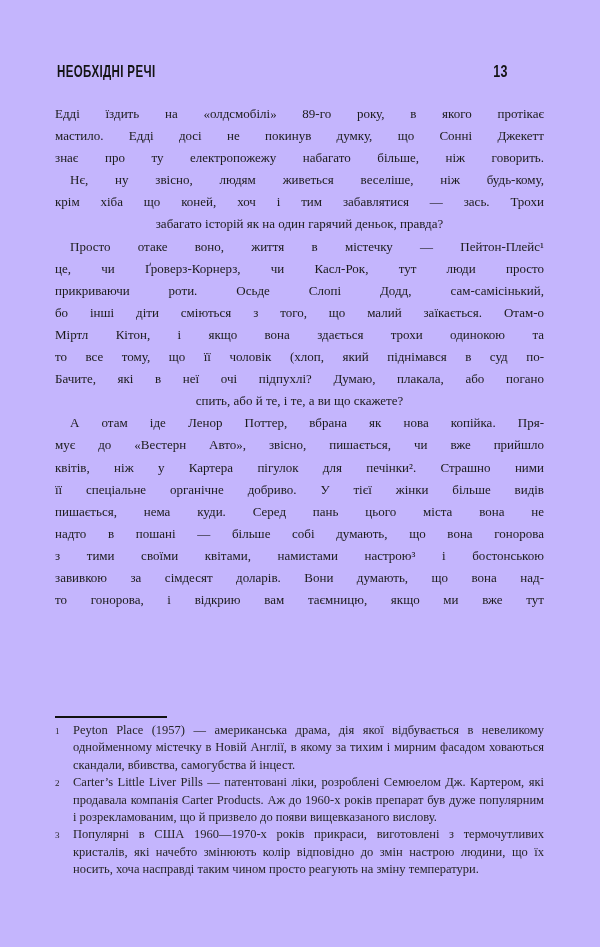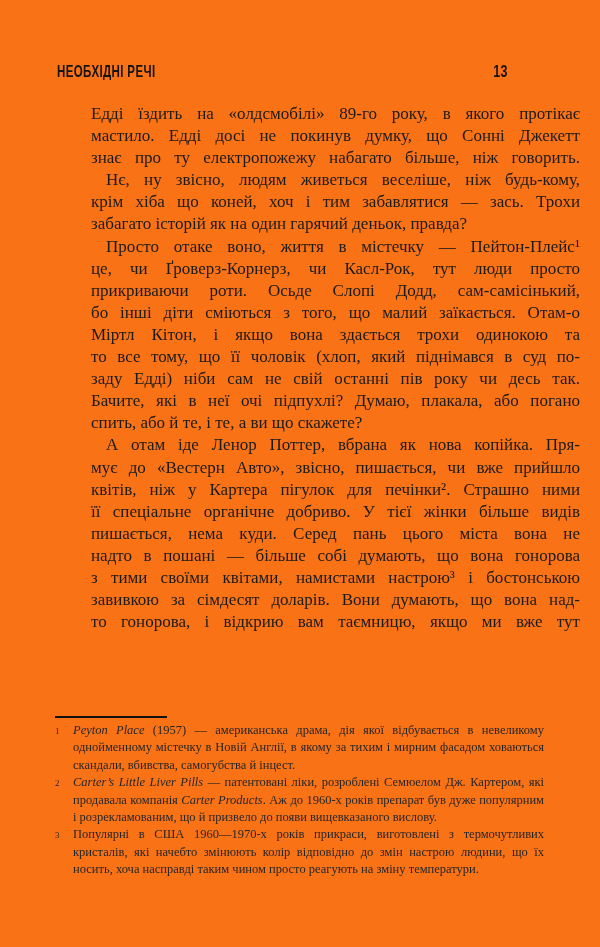--- a/index.html
+++ b/index.html
@@ -1,19 +1,19 @@
 <!DOCTYPE html>
 <html lang="uk"><head>
 <meta charset="utf-8">
 <style>
   html,body { margin:0; padding:0; }
   .page {
     position:relative;
     width:600px; height:947px;
-    background:#f97316;
+    background:#c4b5fd;
     color:#1c1c1c;
     font-family:"Liberation Serif","DejaVu Serif",serif;
     overflow:hidden;
   }
   
   .hdr-title {
     position:absolute; left:57px; top:63px;
     font-family:"Liberation Sans","DejaVu Sans",sans-serif;
     font-weight:700; font-size:16px; letter-spacing:0.5px;
     color:#141414; white-space:nowrap;
@@ -22,43 +22,43 @@
   .hdr-num {
     position:absolute; right:92px; top:63px;
     font-family:"Liberation Sans","DejaVu Sans",sans-serif;
     font-weight:700; font-size:16px; letter-spacing:0.5px;
     color:#141414;
     transform:scale(0.78,1.05); transform-origin:right center;
   }
   
   .body-text {
     position:absolute; left:55px; top:103px; width:489px;
-    font-size:17px; line-height:22.1px; color:#1b1b1b;margin-left:36px;
+    font-size:13px; line-height:22.1px; color:#1b1b1b;
   }
   .para { margin:0; }
   .bl { white-space:nowrap; }
   .jl { text-align:justify; text-align-last:justify; white-space:normal; }
-  .el { text-align:left; }
+  .el { text-align:center; }
   .ind { text-indent:15px; }
   
   .fn-rule {
     position:absolute; left:55px; top:716px;
     width:112px; height:1.5px; background:#111;
   }
   .footnotes {
     position:absolute; left:55px; top:722px; width:489px;
     font-size:12.5px; line-height:17.4px; color:#262626;
   }
   .fn { display:flex; align-items:flex-start; }
   .fn-num {
     flex:0 0 18px; width:18px;
     font-size:9px; padding-top:1px; text-align:left; color:#262626;
   }
   .fn-text { flex:1; text-align:justify; }
-  .it { font-style:italic; }
+  .it { }
 </style>
 </head>
 <body>
 
 <div class="page">
 
   <div class="hdr-title">НЕОБХІДНІ РЕЧІ</div>
   <div class="hdr-num">13</div>
 
   <div class="body-text">
@@ -72,21 +72,20 @@
       <div class="bl jl">крім хіба що коней, хоч і тим забавлятися — зась. Трохи</div>
       <div class="bl el">забагато історій як на один гарячий деньок, правда?</div>
     </div>
     <div class="para">
       <div class="bl jl ind">Просто отаке воно, життя в містечку — Пейтон-Плейс¹</div>
       <div class="bl jl">це, чи Ґроверз-Корнерз, чи Касл-Рок, тут люди просто</div>
       <div class="bl jl">прикриваючи роти. Осьде Слопі Додд, сам-самісінький,</div>
       <div class="bl jl">бо інші діти сміються з того, що малий заїкається. Отам-о</div>
       <div class="bl jl">Міртл Кітон, і якщо вона здається трохи одинокою та</div>
       <div class="bl jl">то все тому, що її чоловік (хлоп, який піднімався в суд по-</div>
-      <div class="bl jl">заду Едді) ніби сам не свій останні пів року чи десь так.</div>
       <div class="bl jl">Бачите, які в неї очі підпухлі? Думаю, плакала, або погано</div>
       <div class="bl el">спить, або й те, і те, а ви що скажете?</div>
     </div>
     <div class="para">
       <div class="bl jl ind">А отам іде Ленор Поттер, вбрана як нова копійка. Пря-</div>
       <div class="bl jl">мує до «Вестерн Авто», звісно, пишається, чи вже прийшло</div>
       <div class="bl jl">квітів, ніж у Картера пігулок для печінки². Страшно ними</div>
       <div class="bl jl">її спеціальне органічне добриво. У тієї жінки більше видів</div>
       <div class="bl jl">пишається, нема куди. Серед пань цього міста вона не</div>
       <div class="bl jl">надто в пошані — більше собі думають, що вона гонорова</div>

